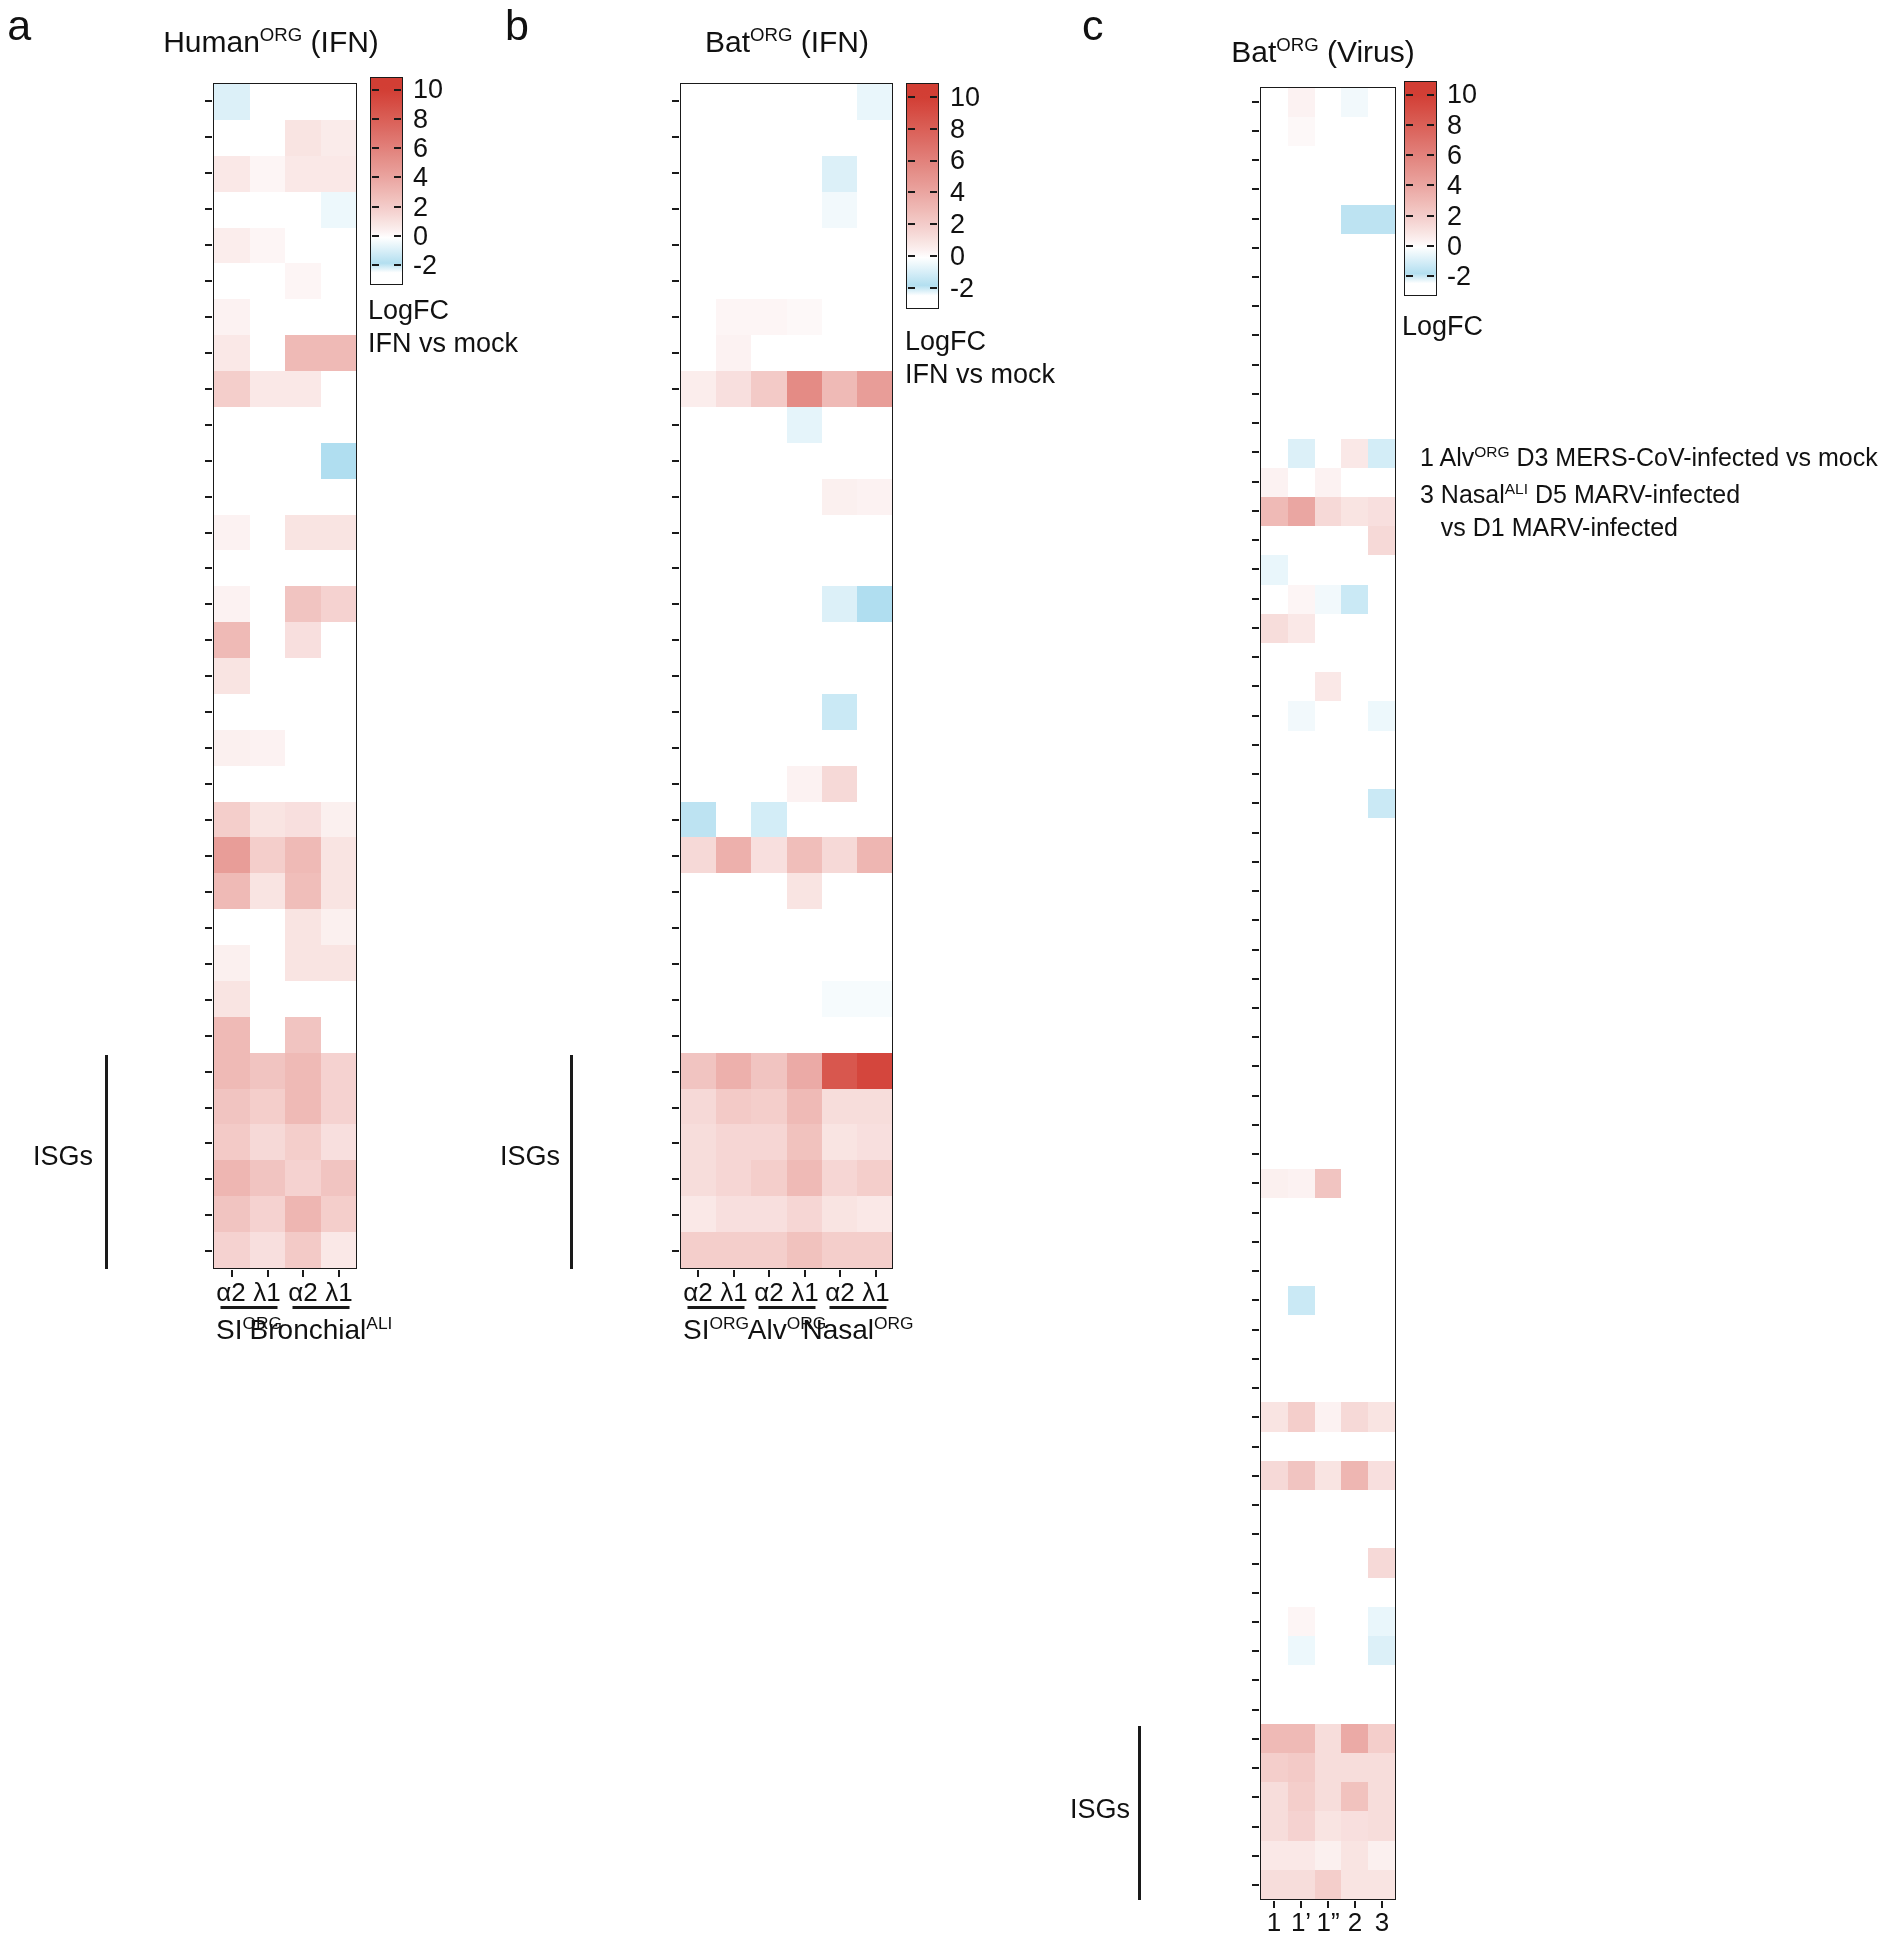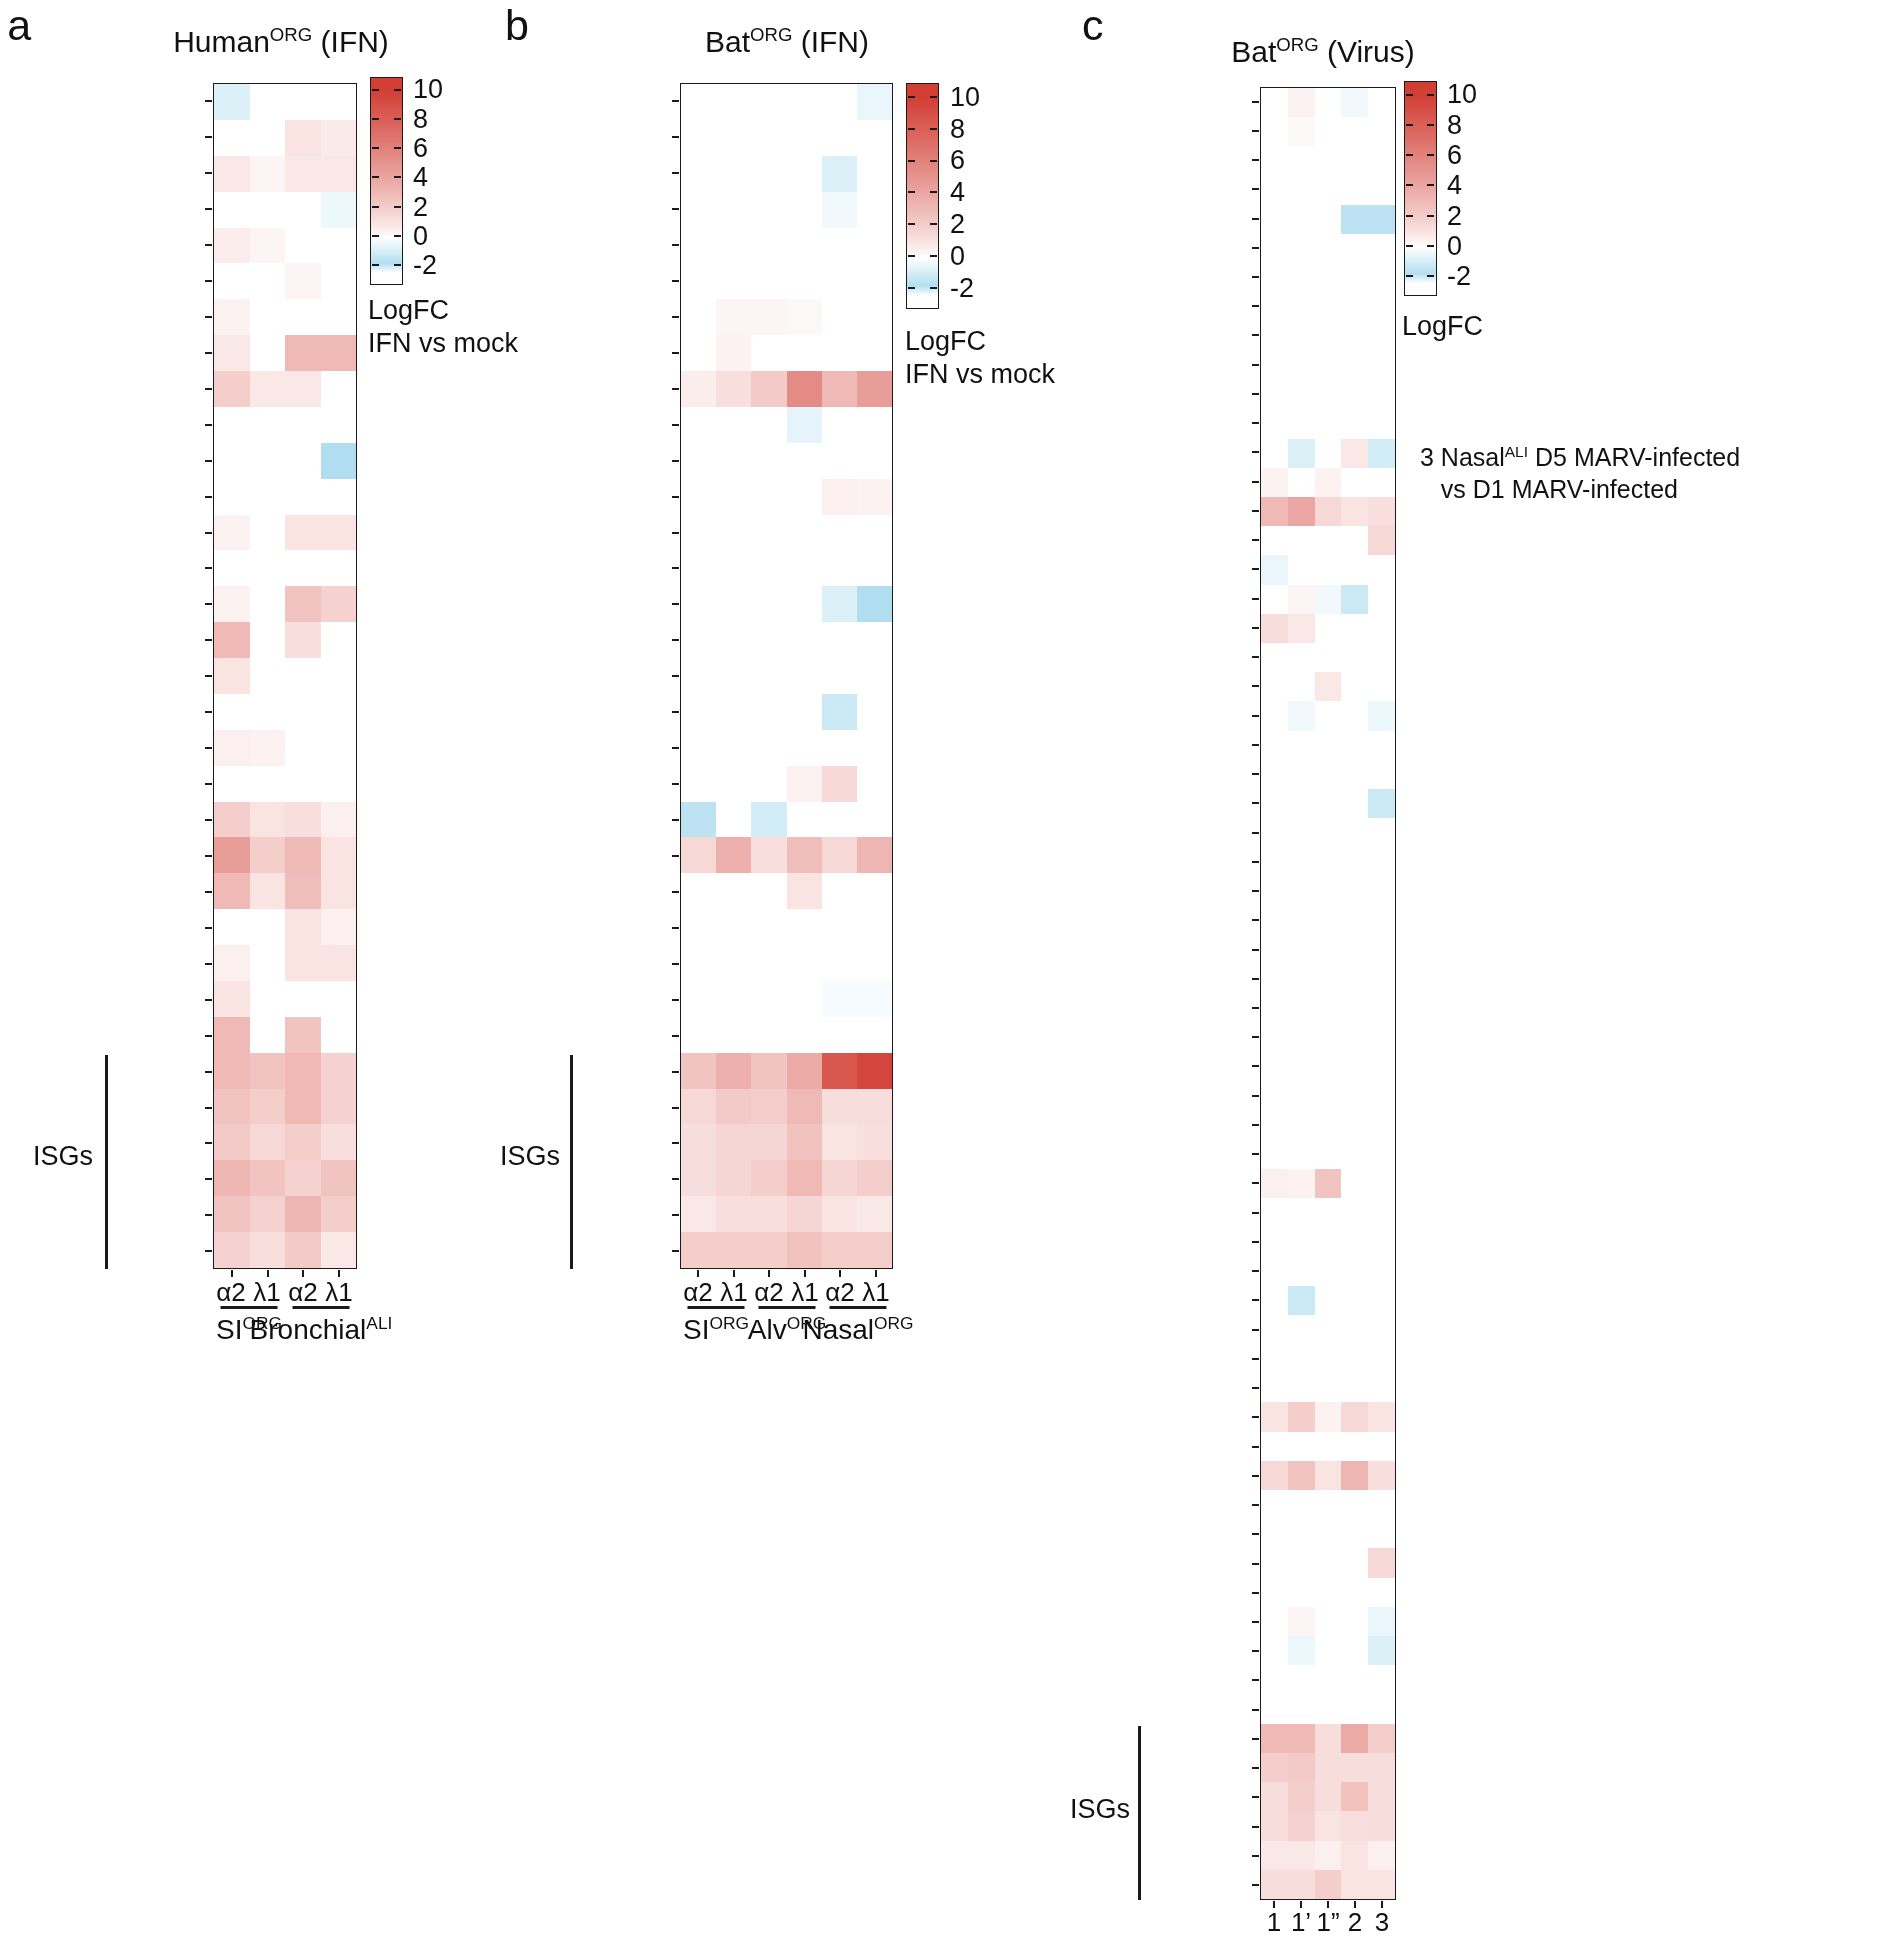--- a/index.html
+++ b/index.html
@@ -23,21 +23,21 @@
   .isgs-line{width:2.7px;background:#1a1a1a;}
   .isgs-label{font-size:27px;transform:translate(-50%,-50%);}
   .legend-line{font-size:25px;white-space:nowrap;}
 </style>
 </head>
 <body>
 
 <div id="figure">
   <div id="panel-a" class="abs">
       <div class="abs panel-label" style="left: 7.2px; top: 3.6px;">a</div>
-      <div class="abs panel-title" style="left: 281px; top: 23.5px;">Human<sup>ORG</sup> (IFN)</div>
+      <div class="abs panel-title" style="left: 271px; top: 23.5px;">Human<sup>ORG</sup> (IFN)</div>
       <div class="abs heatmap" style="left: 213px; top: 83px; width: 144px; height: 1186px; grid-template-columns: repeat(4, 1fr); grid-template-rows: repeat(33, 1fr);">
         <div class="hm-cell" title="IL18 / SI-ORG a2 : -0.8" style="background: rgb(220, 240, 248);"></div>
         <div class="hm-cell" title="IL18 / SI-ORG l1 : 0" style="background: rgb(255, 255, 255);"></div>
         <div class="hm-cell" title="IL18 / Bronchial-ALI a2 : 0" style="background: rgb(255, 255, 255);"></div>
         <div class="hm-cell" title="IL18 / Bronchial-ALI l1 : 0" style="background: rgb(255, 255, 255);"></div>
         <div class="hm-cell" title="IL1A / SI-ORG a2 : 0" style="background: rgb(255, 255, 255);"></div>
         <div class="hm-cell" title="IL1A / SI-ORG l1 : 0" style="background: rgb(255, 255, 255);"></div>
         <div class="hm-cell" title="IL1A / Bronchial-ALI a2 : 1" style="background: rgb(249, 228, 226);"></div>
         <div class="hm-cell" title="IL1A / Bronchial-ALI l1 : 0.7" style="background: rgb(250, 235, 234);"></div>
         <div class="hm-cell" title="IL1RN / SI-ORG a2 : 0.8" style="background: rgb(250, 232, 231);"></div>
@@ -924,18 +924,19 @@
       <div class="abs cbar-tick" style="left: 1406px; top: 245px; width: 7.2px;"></div>
       <div class="abs cbar-tick" style="left: 1427px; top: 245px; width: 7.2px;"></div>
       <div class="abs cbar-tick-label" style="left: 1447px; top: 246px;">0</div>
       <div class="abs cbar-tick" style="left: 1406px; top: 275px; width: 7.2px;"></div>
       <div class="abs cbar-tick" style="left: 1427px; top: 275px; width: 7.2px;"></div>
       <div class="abs cbar-tick-label" style="left: 1447px; top: 276px;">-2</div>
       <div class="abs cbar-title" style="left: 1402px; top: 311px;">LogFC</div>
       <div class="abs isgs-line" style="left: 1138px; top: 1726px; height: 174px;"></div>
       <div class="abs isgs-label" style="left: 1100px; top: 1809px;">ISGs</div>
       <div class="abs" style="left: 1420px; top: 436px;">
+        <div class="legend-line" style="line-height: 32px; font-size: 25px;">1 Alv<sup>ORG</sup> D3 MERS-CoV-infected vs mock</div>
         <div class="legend-line" style="line-height: 32px; font-size: 25px;">3 Nasal<sup>ALI</sup> D5 MARV-infected</div>
         <div class="legend-line" style="line-height: 32px; font-size: 25px;">&nbsp;&nbsp;&nbsp;vs D1 MARV-infected</div>
       </div>
     </div>
 </div>
 
 
 </body></html>

